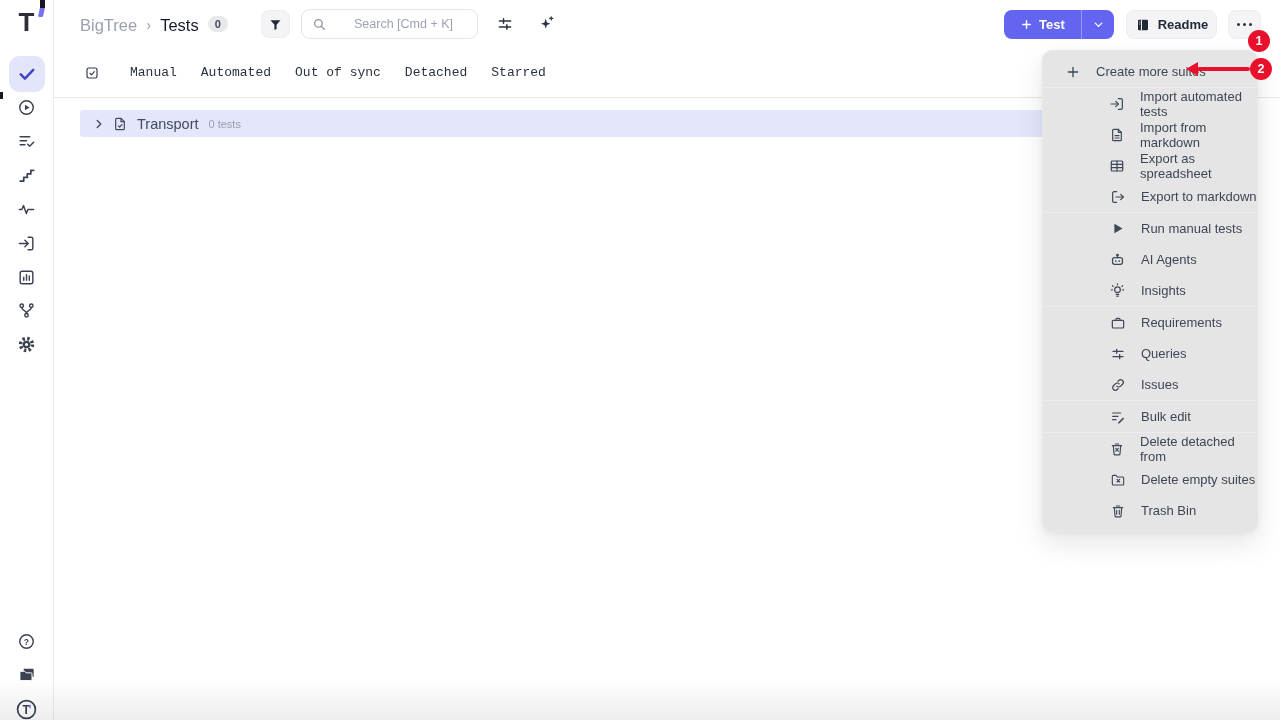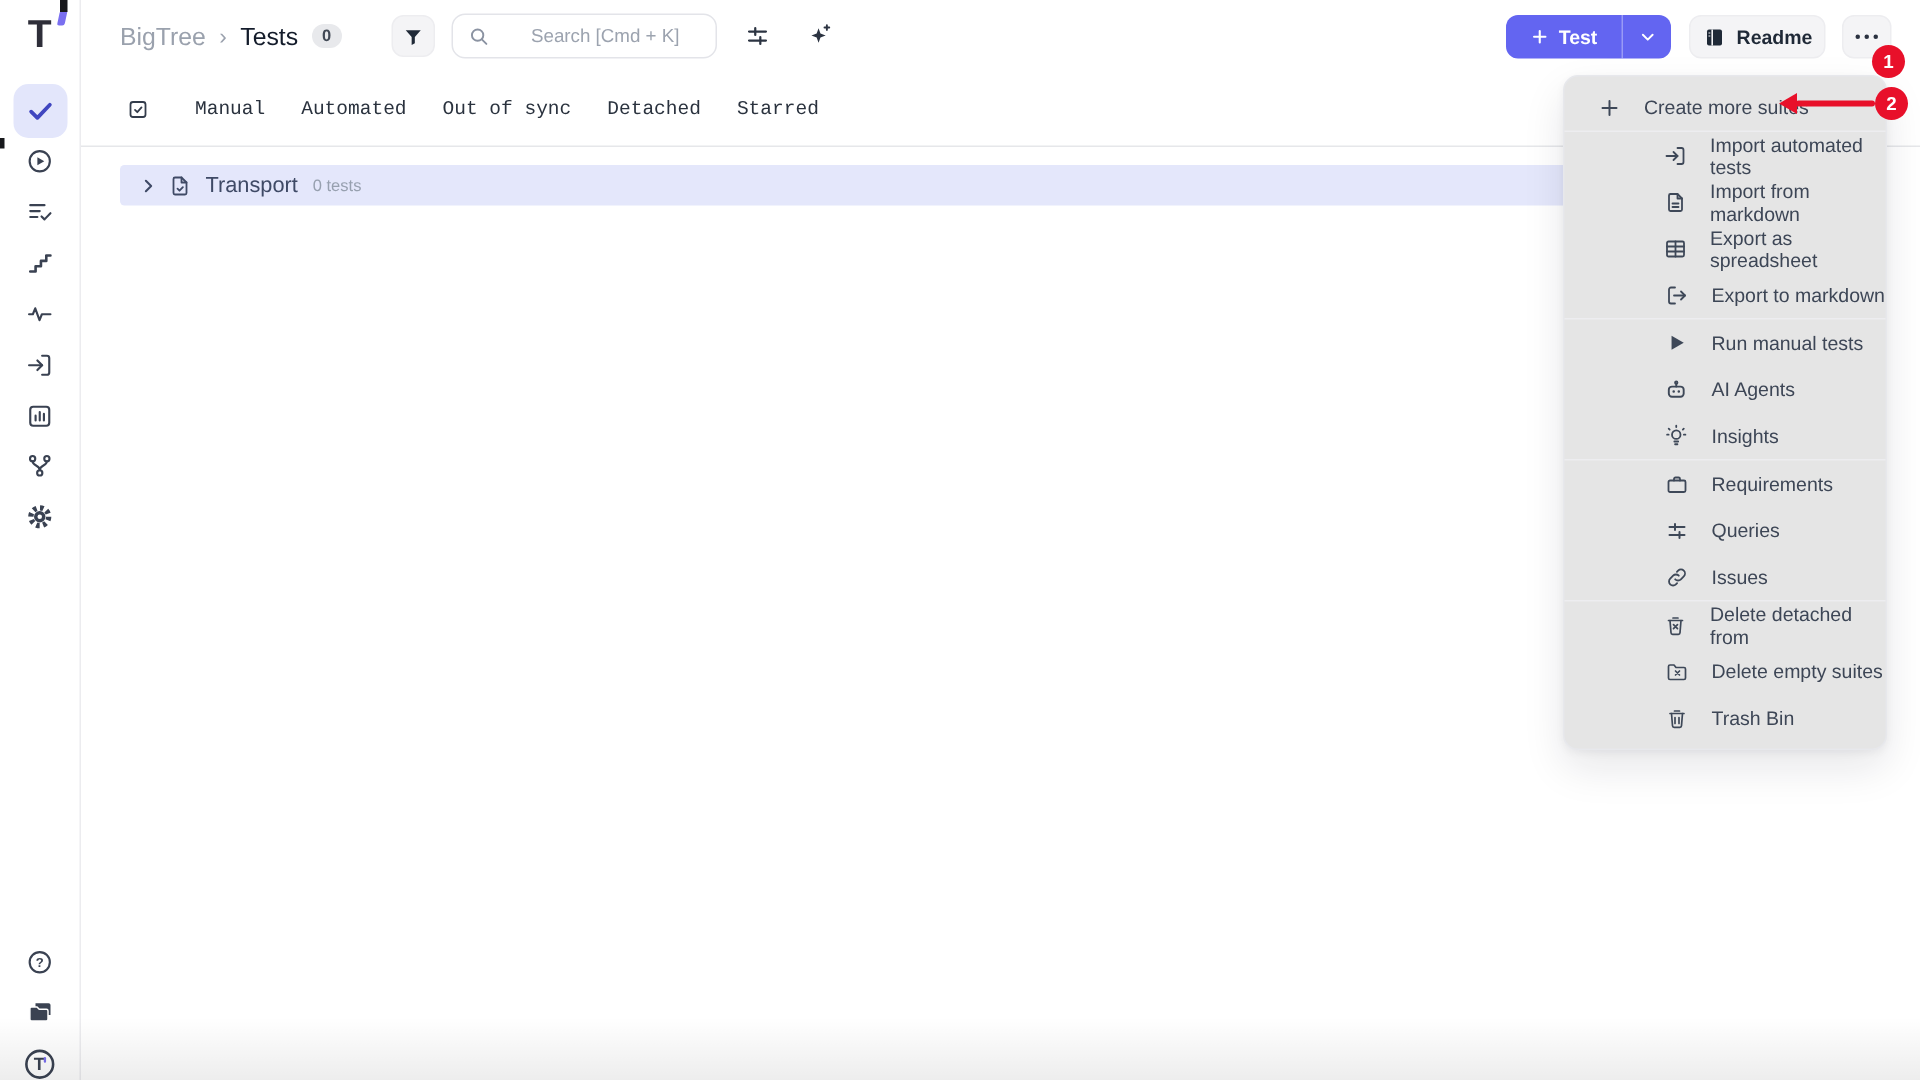--- a/index.html
+++ b/index.html
@@ -357,20 +357,31 @@
         <span class="mi">
             <svg class="ic" width="16" height="16" viewBox="0 0 24 24">
               <path d="M10.2 13.8a4 4 0 0 0 5.7 0l2.9-2.9a4 4 0 1 0-5.7-5.7l-1.2 1.2"></path>
               <path d="M13.8 10.2a4 4 0 0 0-5.7 0l-2.9 2.9a4 4 0 1 0 5.7 5.7l1.2-1.2"></path>
             </svg>
           </span>
         <span class="ml">Issues</span>
       </div>
     </div>
 
+    <div class="menu-group">
+      <div class="menu-item">
+        <span class="mi">
+            <svg class="ic" width="16" height="16" viewBox="0 0 24 24">
+              <path d="M4 6h12M4 11h8M4 16h5"></path>
+              <path d="M12.5 19.8l7-7 1.7 1.7-7 7-2.3.6z" fill="currentColor" stroke="none"></path>
+            </svg>
+          </span>
+        <span class="ml">Bulk edit</span>
+      </div>
+    </div>
 
     <div class="menu-group">
       <div class="menu-item">
         <span class="mi">
             <svg class="ic" width="16" height="16" viewBox="0 0 24 24" style="stroke-width:1.7">
               <path d="M5 7h14"></path>
               <path d="M6.5 7l1 12.3a1.6 1.6 0 0 0 1.6 1.5h5.8a1.6 1.6 0 0 0 1.6-1.5L17.5 7"></path>
               <path d="M9.5 4.5h5"></path>
               <path d="M10 11.2l4 4M14 11.2l-4 4"></path>
             </svg>

